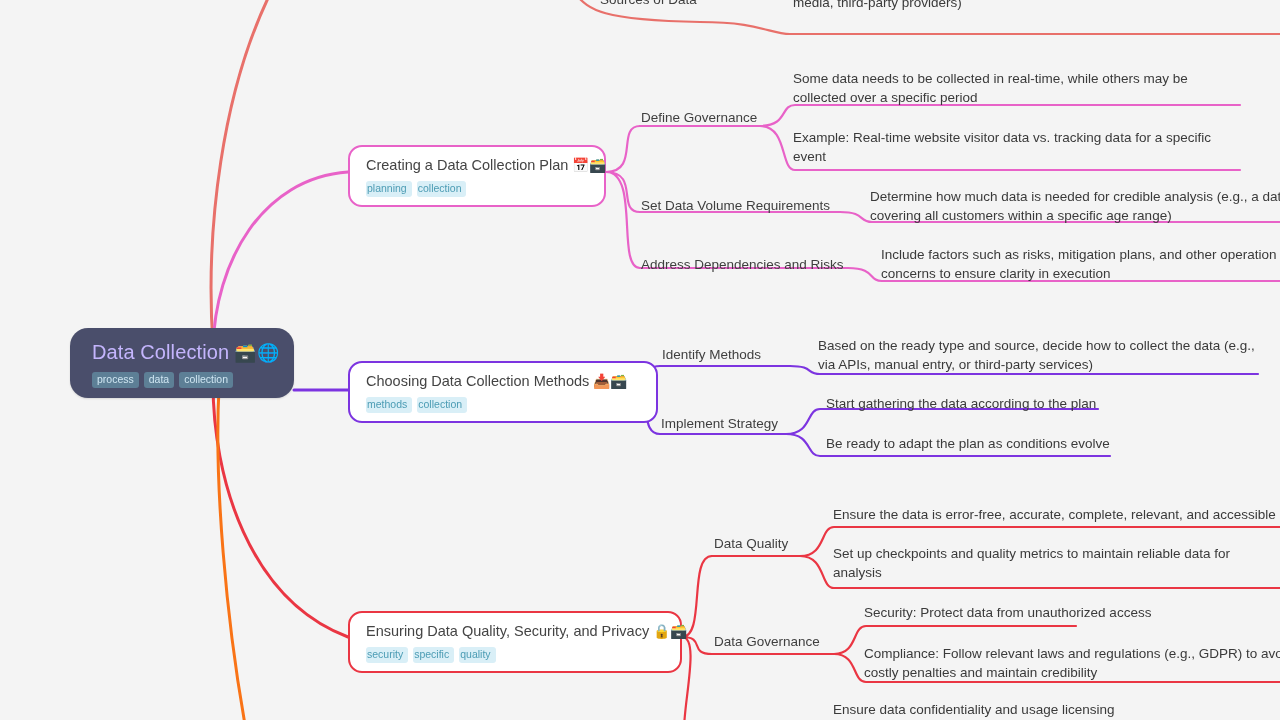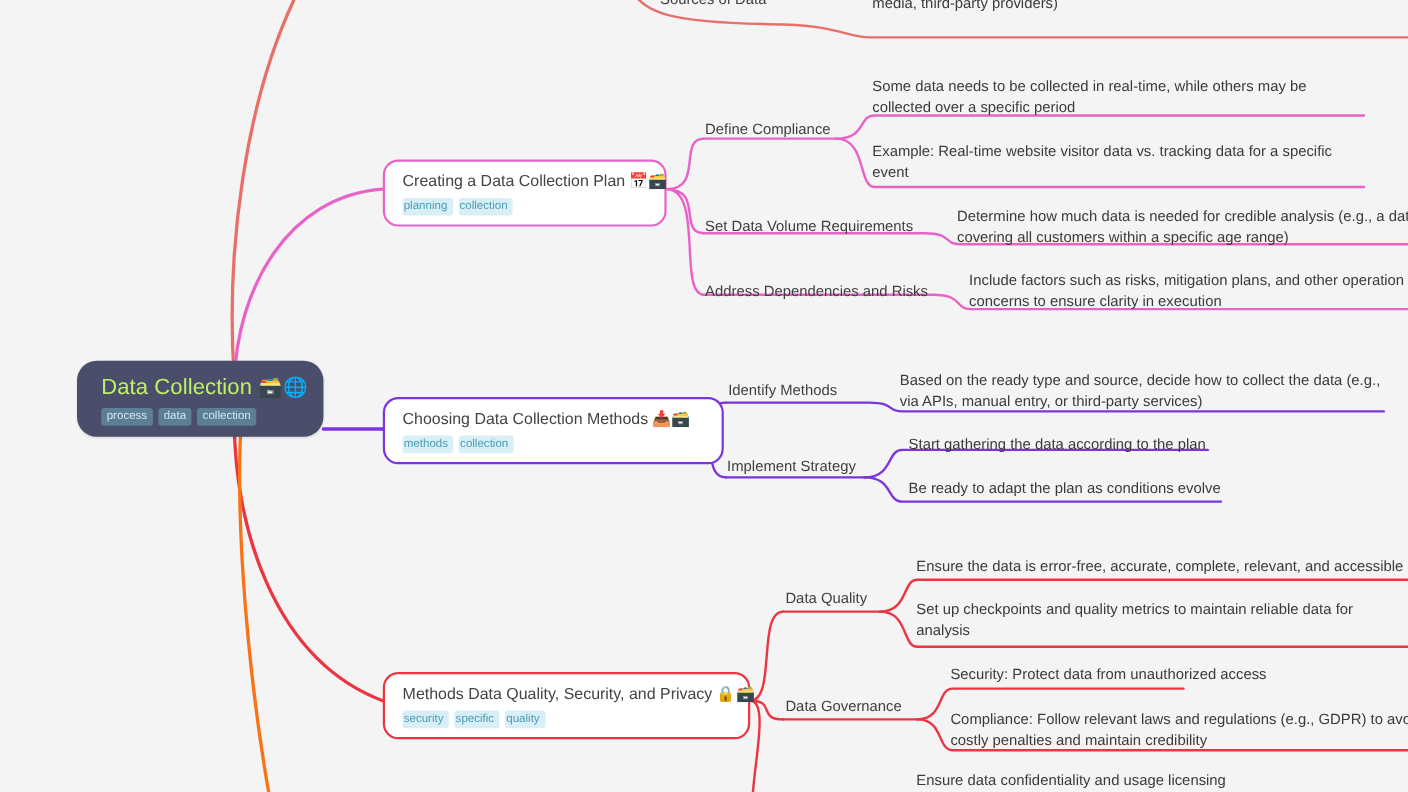--- a/index.html
+++ b/index.html
@@ -13,21 +13,21 @@
   #edges{position:absolute;left:0;top:0;width:1280px;height:720px;pointer-events:none;}
 
   
   .root-node{
     position:absolute;left:70px;top:328px;width:224px;
     background:#4a4e6b;border-radius:18px;
     padding:12px 16px 10px 22px;box-sizing:border-box;
     box-shadow:0 1px 2px rgba(0,0,0,.12);
   }
   .root-title{
-    font-size:20px;color:#bef264;letter-spacing:.1px;line-height:1.2;
+    font-size:20px;color:#c4b5fd;letter-spacing:.1px;line-height:1.2;
     white-space:nowrap;
   }
   .root-title .emo{font-size:18px;}
   .root-tags{margin-top:7px;display:flex;gap:5px;}
   .root-tags .tag{
     background:#5d7f96;color:#cfe6f2;font-size:10.5px;
     padding:1px 5px 2px 5px;border-radius:3px;line-height:1.25;
   }
 
   
@@ -134,33 +134,33 @@
       <span class="emo">📥🗃️</span>
     </div>
     <div class="node-tags">
       <span class="tag">methods</span>
       <span class="tag">collection</span>
     </div>
   </div>
 
   <div class="node" id="node-quality">
     <div class="node-title">
-      <span>Methods Data Quality, Security, and Privacy</span>
+      <span>Ensuring Data Quality, Security, and Privacy</span>
       <span class="emo">🔒🗃️</span>
     </div>
     <div class="node-tags">
       <span class="tag">security</span>
       <span class="tag">specific</span>
       <span class="tag">quality</span>
     </div>
   </div>
 
   <div class="sub-label" style="left:600px;top:-9px;">Sources of Data</div>
 
-  <div class="sub-label" style="left:641px;top:109px;">Define Compliance</div>
+  <div class="sub-label" style="left:641px;top:109px;">Define Governance</div>
   <div class="sub-label" style="left:641px;top:197px;">Set Data Volume Requirements</div>
   <div class="sub-label" style="left:641px;top:256px;">Address Dependencies and Risks</div>
 
   <div class="sub-label" style="left:662px;top:346px;">Identify Methods</div>
   <div class="sub-label" style="left:661px;top:415px;">Implement Strategy</div>
 
   <div class="sub-label" style="left:714px;top:535px;">Data Quality</div>
   <div class="sub-label" style="left:714px;top:633px;">Data Governance</div>
 
   <div class="leaf" style="left:793px;top:-7px;width:520px;">media, third-party providers)</div>

